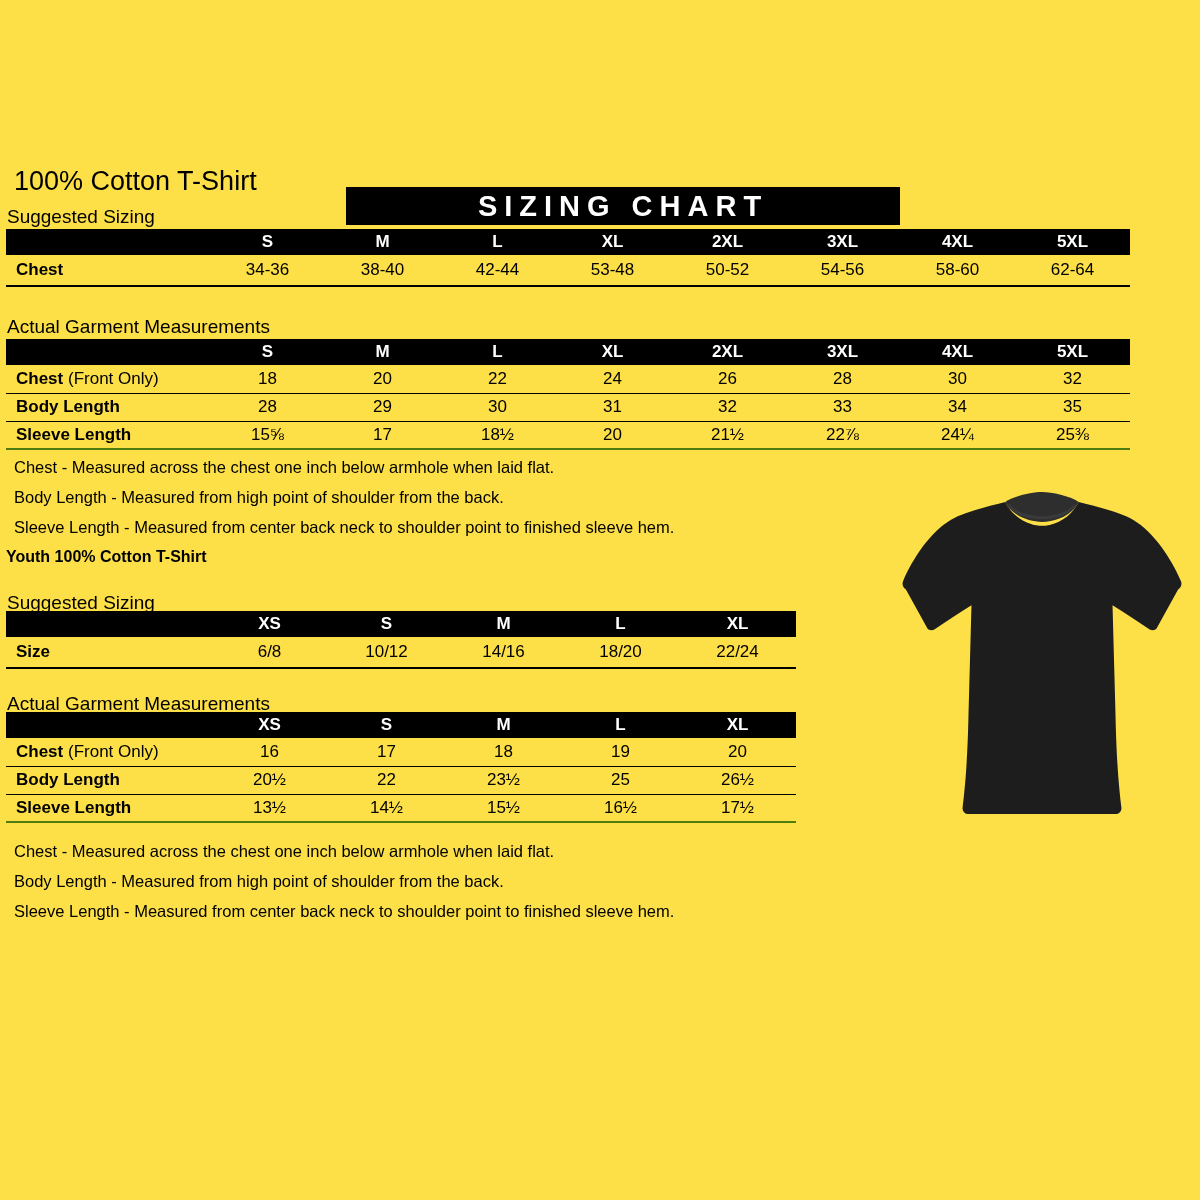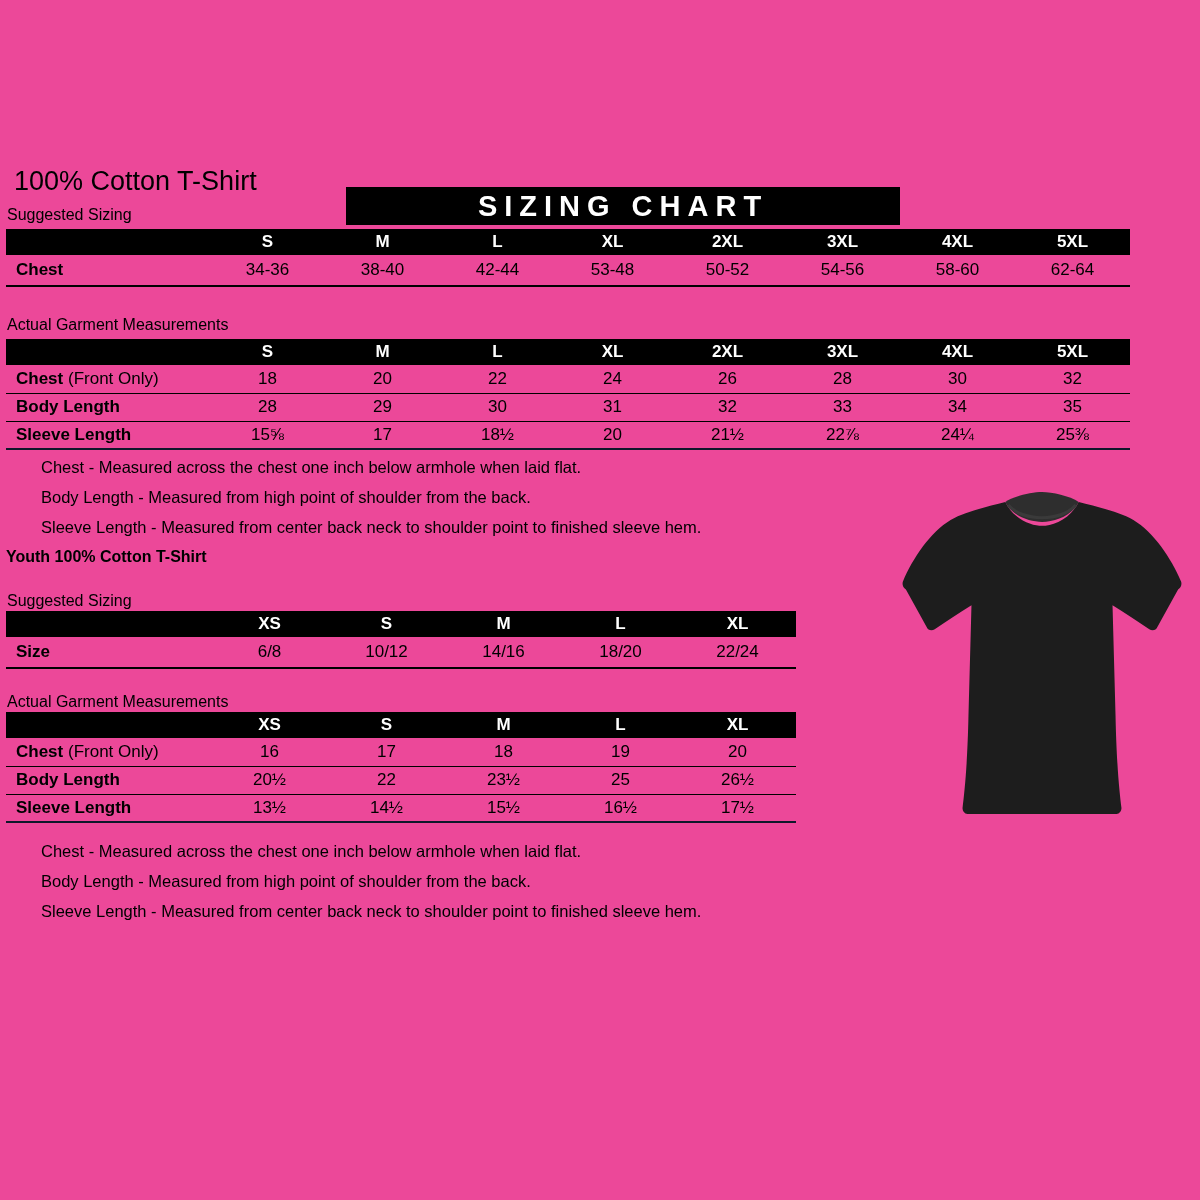--- a/index.html
+++ b/index.html
@@ -1,37 +1,37 @@
 <!DOCTYPE html>
 <html><head>
 <meta charset="utf-8">
 <style>
   * { box-sizing: border-box; }
   html, body { margin: 0; padding: 0; background: #fff; }
   body { font-family: "Liberation Sans", sans-serif; color: #000; }
-  .page { position: relative; width: 1200px; height: 1200px; background: #ec4899; overflow: hidden; }
+  .page { position: relative; width: 1200px; height: 1200px; background: #fde047; overflow: hidden; }
 
   .page-title { position: absolute; left: 14px; top: 166px; font-size: 27px; font-weight: 400; white-space: nowrap; }
   .banner { position: absolute; left: 346px; top: 167px; width: 554px; height: 38px; background: #000;
             color: #fff; font-weight: bold; font-size: 29px; letter-spacing: 7px; text-align: center; line-height: 39px; margin-top: 20px; }
 
-  .seclabel { position: absolute; left: 7px; font-size: 16px; white-space: nowrap; }
+  .seclabel { position: absolute; left: 7px; font-size: 19px; white-space: nowrap; }
 
   table.sz { position: absolute; left: 6px; border-collapse: collapse; table-layout: fixed; font-size: 17px; }
   table.sz th { background: #000; color: #fff; font-weight: bold; height: 26px; padding: 0; text-align: center; font-size: 17px; }
   table.sz td { text-align: center; height: 28px; padding: 0; }
   table.sz td.rowlabel { text-align: left; padding-left: 10px; font-weight: bold; white-space: nowrap; }
   .suffix { font-weight: normal; text-align: right; }
   table.sz tbody tr { border-bottom: 1px solid #000; }
-  table.sz tbody tr:last-child { border-bottom: 2px solid #0f172a; }
+  table.sz tbody tr:last-child { border-bottom: 2px solid #4d7c0f; }
   table.sz.single-row tbody tr { border-bottom: 2px solid #000; }
   table.sz.single-row td { height: 31px; }
 
   .notes { position: absolute; left: 14px; font-size: 16.5px; }
-  .notes > div { margin-bottom: 11px; white-space: nowrap; margin-left: 27px; }
+  .notes > div { margin-bottom: 11px; white-space: nowrap; }
 
   .youth-title { position: absolute; left: 6px; top: 548px; font-size: 16px; font-weight: bold; white-space: nowrap; }
 
   .tshirt { position: absolute; left: 893px; top: 476px; width: 298px; height: 358px; }
 </style>
 </head>
 <body>
 
 <div class="page">
 

